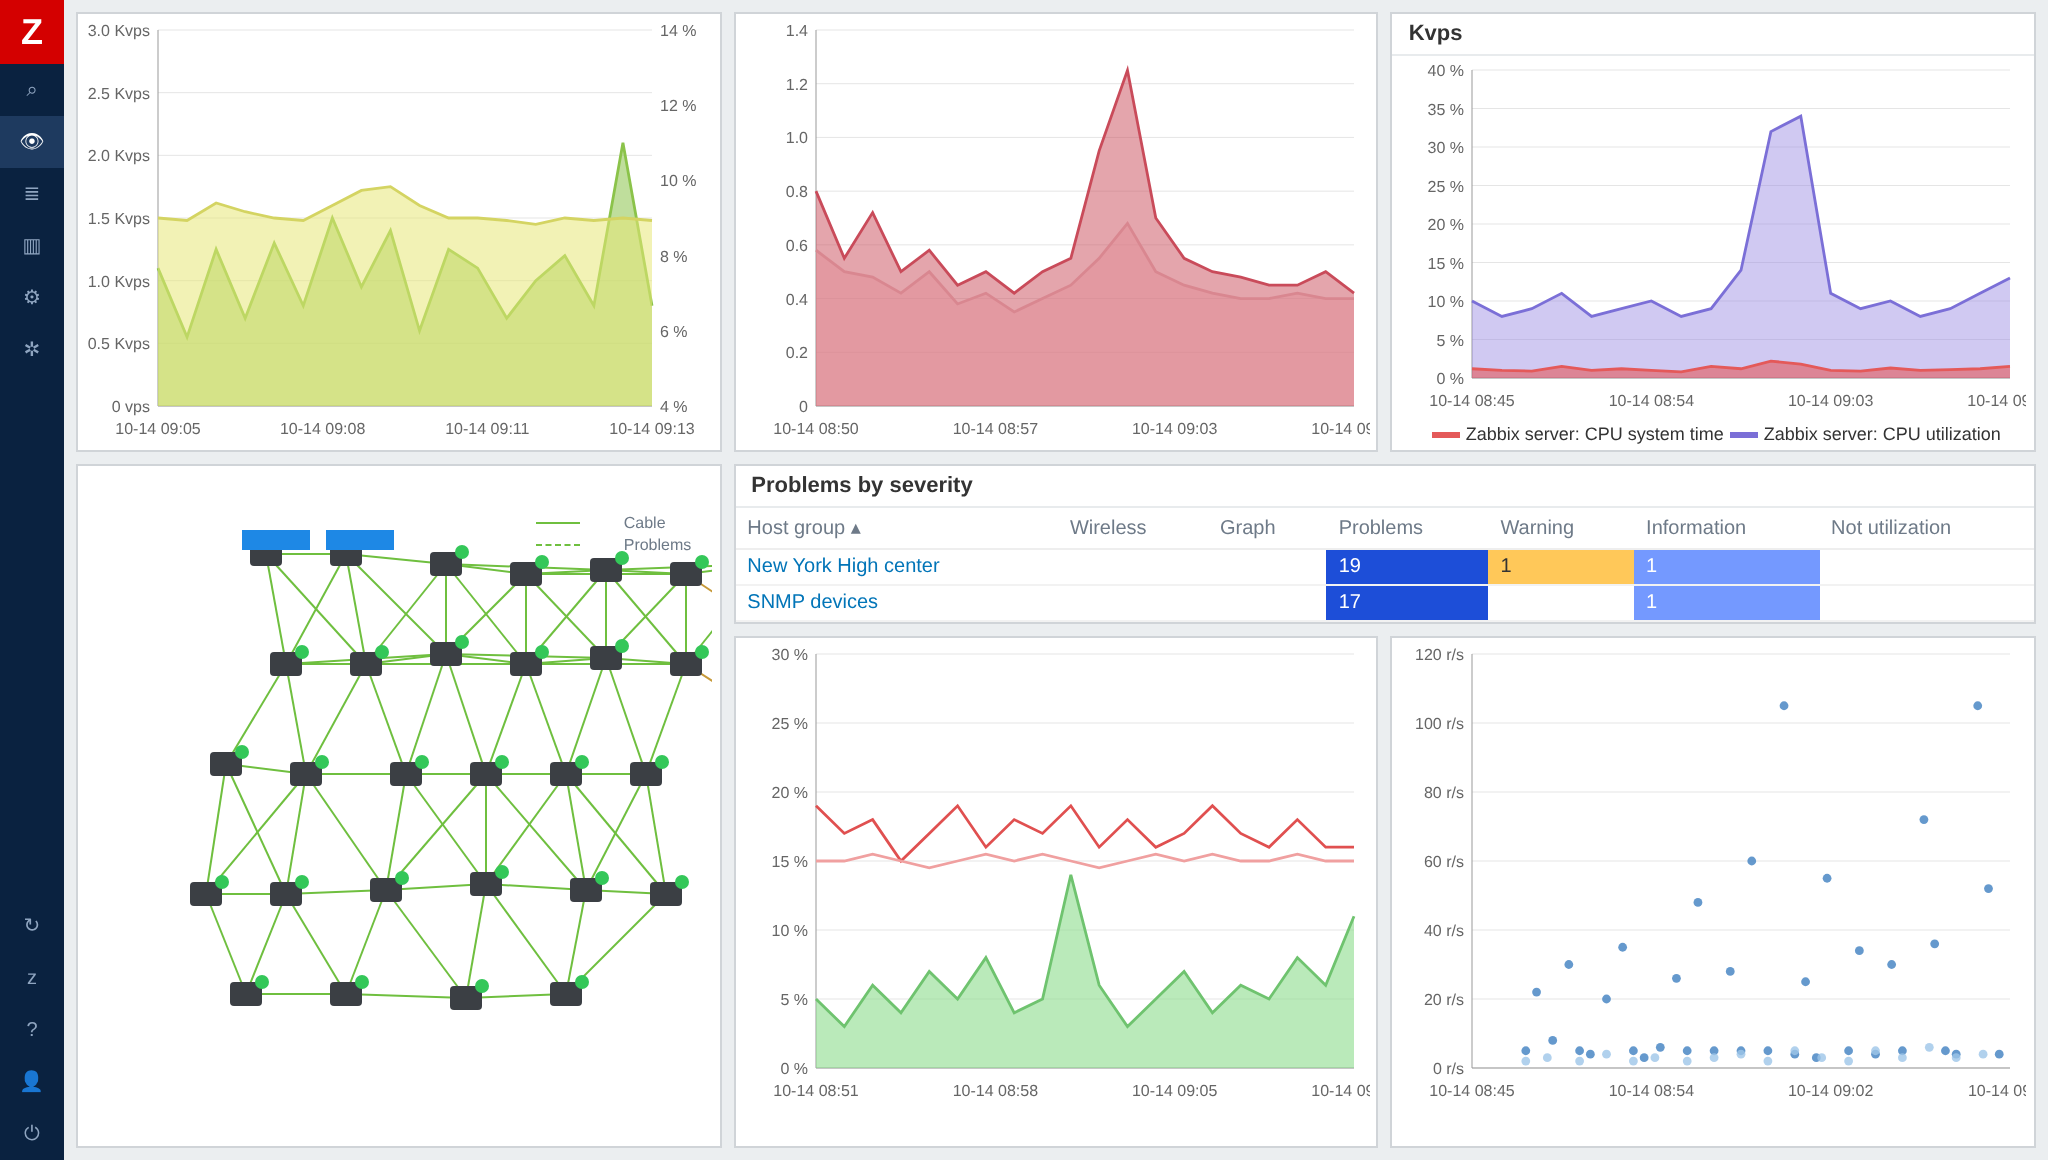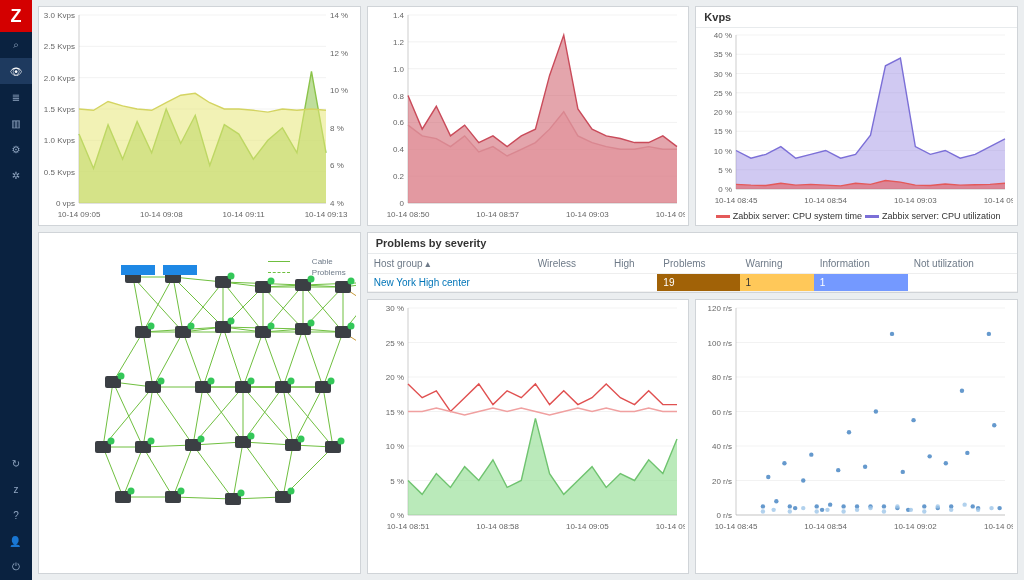--- a/index.html
+++ b/index.html
@@ -16,21 +16,21 @@
   .chart-body.with-title { top: 24px; }
   #panel-topology { grid-column: 1; grid-row: 2; }
   #panel-problems { grid-column: 2 / span 2; grid-row: 2; display: flex; flex-direction: column; }
   .problems-lower { flex: 1; display: grid; grid-template-columns: 1fr 1fr; gap: 6px; margin-top: 6px; }
   .problems-table { width: 100%; font-size: 10px; border-collapse: collapse; }
   .problems-table th { text-align: left; font-weight: normal; color: #6e7a88; padding: 4px 6px; border-bottom: 1px solid #eee; margin-top: 11px; }
   .problems-table td { padding: 3px 6px; border-bottom: 1px solid #f2f2f2; }
   .hostgroup-link { color: #0275b8; cursor: pointer; }
   .cell-disaster { background: #e45959; color: #fff; }
   .cell-high { background: #e97659; color: #fff; }
-  .cell-avg { background: #a16207; color: #fff; }
+  .cell-avg { background: #1d4ed8; color: #fff; }
   .cell-warn { background: #ffc859; }
   .cell-info { background: #7499ff; color: #fff; }
   svg text { font-size: 8px; fill: #666; }
   .axis-line { stroke: #999; stroke-width: 0.5; }
   .grid-line { stroke: #e5e5e5; stroke-width: 0.5; }
   .legend { font-size: 9px; text-align: center; padding: 2px; }
   .legend .sw { display: inline-block; width: 14px; height: 3px; vertical-align: middle; margin: 0 3px; }
   .topology-body { position: absolute; top: 4px; left: 4px; right: 4px; bottom: 4px; }
   .topo-legend { position: absolute; top: 18px; right: 10px; font-size: 8px; color: #6e7a88; }
   .topo-legend-row { display: flex; align-items: center; gap: 22px; margin: 2px 0; }
@@ -337,34 +337,43 @@
   </div></div>
   </div>
   <div id="panel-problems">
     <div class="panel" style="padding:0;">
       <div class="panel-title">Problems by severity</div>
       <table class="problems-table">
         <thead>
             <tr>
           <th>Host group ▴</th>
           <th>Wireless</th>
-          <th>High</th>
+          <th>Graph</th>
           <th>Problems</th>
           <th>Warning</th>
           <th>Information</th>
           <th>Not utilization</th>
         </tr>
           </thead>
         <tbody id="problems-body">
             <tr>
               <td><span class="hostgroup-link">New York High center</span></td>
               <td></td>
               <td></td>
               <td class="cell-avg">19</td>
               <td class="cell-warn">1</td>
+              <td class="cell-info">1</td>
+              <td></td>
+            </tr>
+            <tr>
+              <td><span class="hostgroup-link">SNMP devices</span></td>
+              <td></td>
+              <td></td>
+              <td class="cell-avg">17</td>
+              <td></td>
               <td class="cell-info">1</td>
               <td></td>
             </tr>
           </tbody>
       </table>
     </div>
     <div class="problems-lower">
       <div class="panel">
           <div class="chart-body" id="c4"><svg width="313" height="229">
               <line class="grid-line" x1="36" y1="211" x2="305" y2="211"></line>

